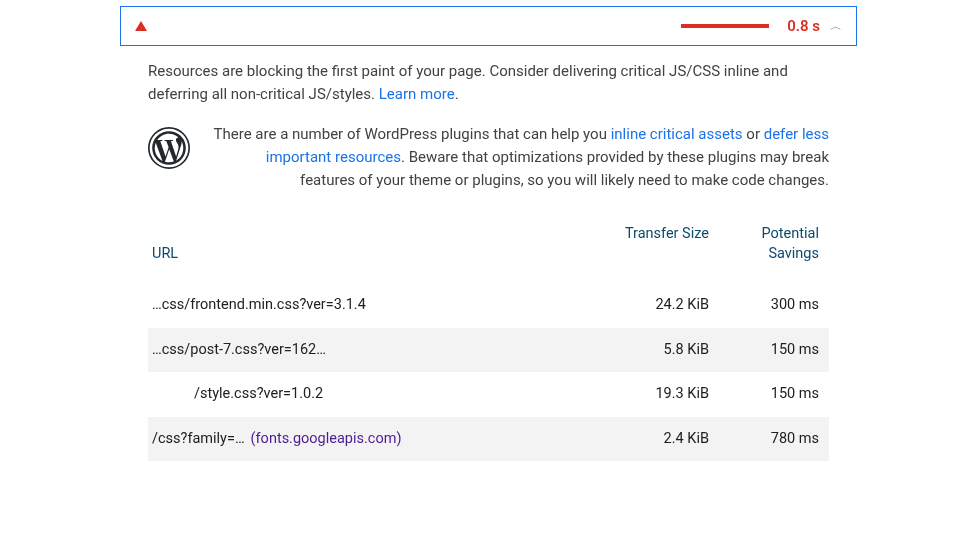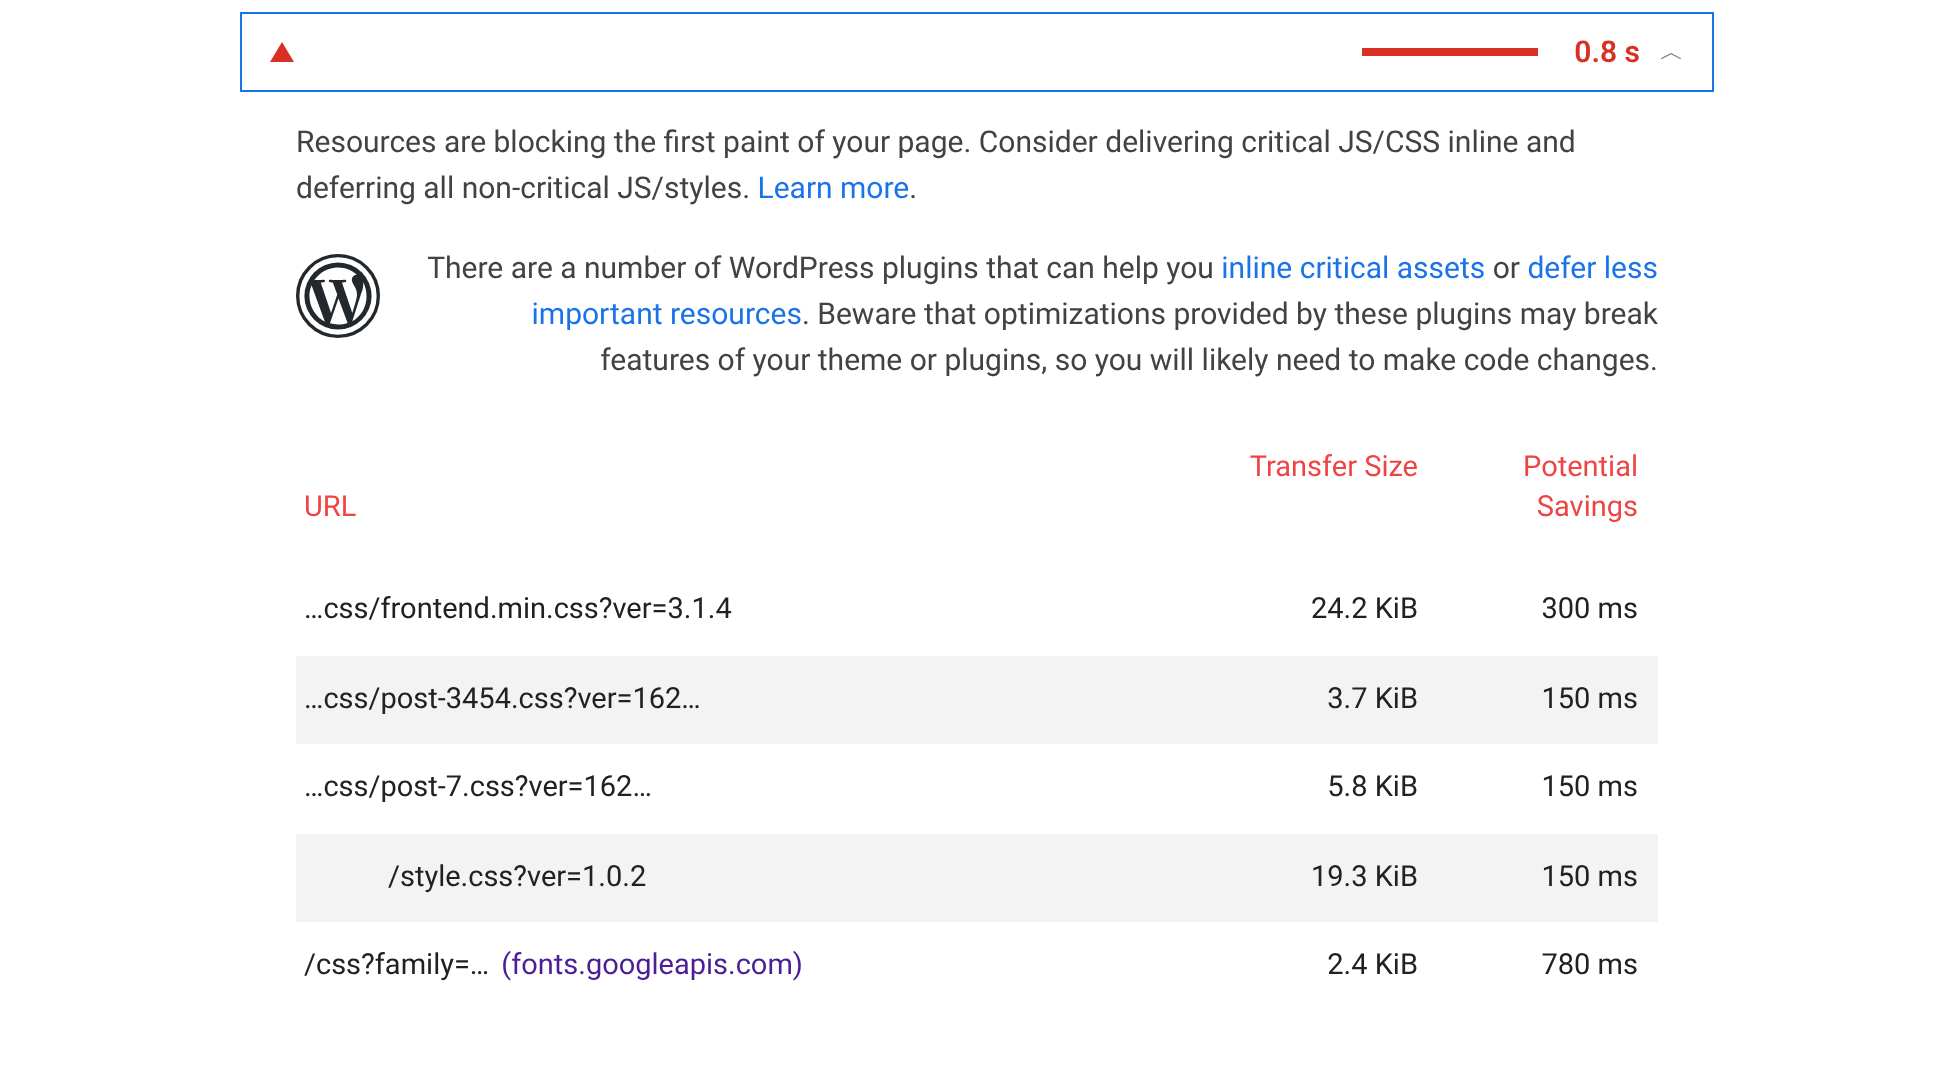--- a/index.html
+++ b/index.html
@@ -69,21 +69,21 @@
   }
   .wp-logo svg { width: 42px; height: 42px; }
   .wp-text { flex: 1; }
   table.res {
     width: 100%;
     border-collapse: collapse;
     font-size: 14.5px;
   }
   table.res th {
     text-align: right;
-    color: #ef4444;
+    color: #0c4a6e;
     font-weight: 400;
     padding: 8px 10px 20px 10px;
     vertical-align: top;
     line-height: 1.35;
   }
   table.res th:first-child {
     text-align: left;
     padding-left: 4px;
     vertical-align: bottom;
   }
@@ -143,25 +143,20 @@
           <th style="width:110px">Potential Savings</th>
         </tr>
       </thead>
       <tbody id="rows">
           <tr>
             <td><span class="url-main">…css/frontend.min.css?ver=3.1.4</span></td>
             <td>24.2 KiB</td>
             <td>300 ms</td>
           </tr>
           <tr>
-            <td><span class="url-main">…css/post-3454.css?ver=162…</span></td>
-            <td>3.7 KiB</td>
-            <td>150 ms</td>
-          </tr>
-          <tr>
             <td><span class="url-main">…css/post-7.css?ver=162…</span></td>
             <td>5.8 KiB</td>
             <td>150 ms</td>
           </tr>
           <tr>
             <td><span class="url-main indent">/style.css?ver=1.0.2</span></td>
             <td>19.3 KiB</td>
             <td>150 ms</td>
           </tr>
           <tr>

